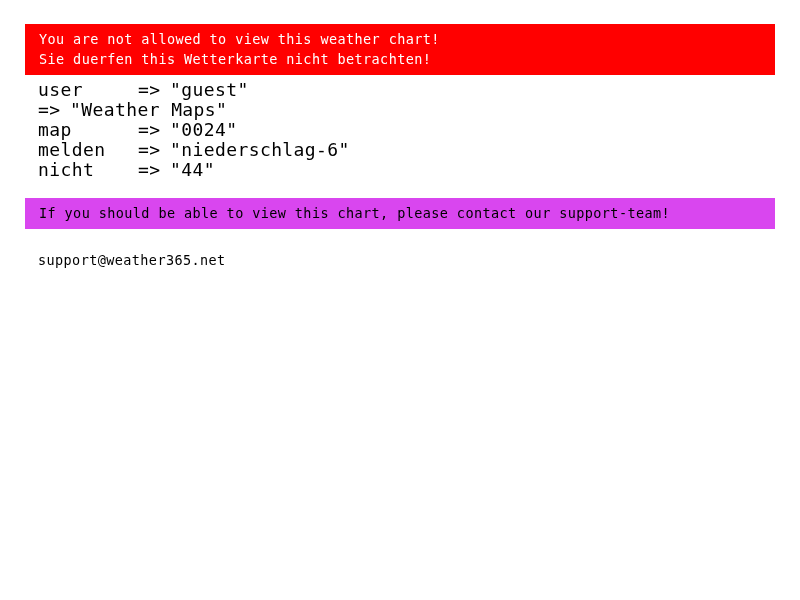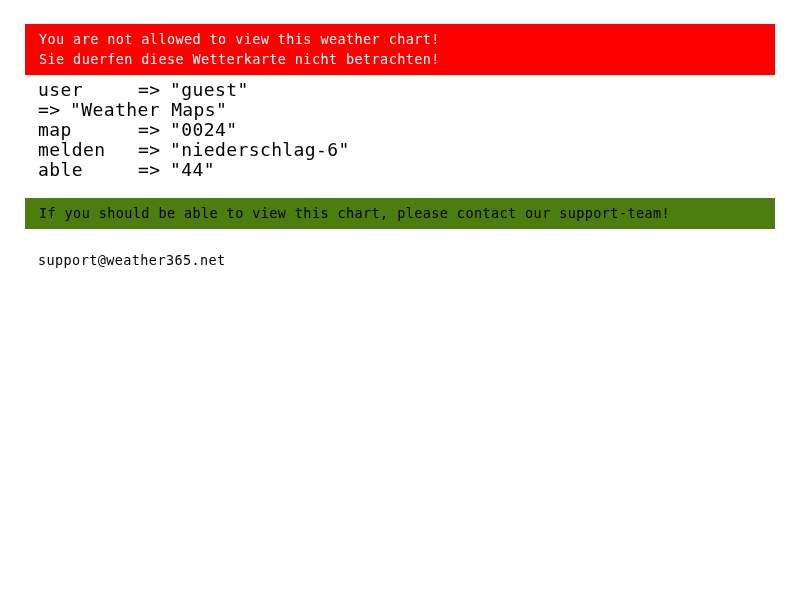--- a/index.html
+++ b/index.html
@@ -27,21 +27,21 @@
     box-sizing: border-box;
     padding: 5px 14px 6px 14px;
   }
   .banner-error {
     top: 24px;
     background: #ff0000;
     color: #ffffff;
   }
   .banner-ok {
     top: 198px;
-    background: #4d7c0f;
+    background: #d946ef;
     color: #000000;
   }
   .banner-line {
     font-family: "DejaVu Sans Mono", "Liberation Mono", monospace;
     font-size: 13.5px;
     line-height: 20px;
     white-space: pre;
     letter-spacing: 0.4px;
   }
   .params {
@@ -83,21 +83,21 @@
     text-decoration: none;
   }
 </style>
 </head>
 <body>
 
 <div class="page">
 
   <div class="banner banner-error">
     <div class="banner-line">You are not allowed to view this weather chart!</div>
-    <div class="banner-line">Sie duerfen diese Wetterkarte nicht betrachten!</div>
+    <div class="banner-line">Sie duerfen this Wetterkarte nicht betrachten!</div>
   </div>
 
   <div class="params">
     <div class="param-row">
       <span class="param-key">user</span>
       <span class="param-arrow">=&gt;</span>
       <span class="param-val">"guest"</span>
     </div>
     <div class="param-row">
       <span class="param-arrow">=&gt;</span>
@@ -107,21 +107,21 @@
       <span class="param-key">map</span>
       <span class="param-arrow">=&gt;</span>
       <span class="param-val">"0024"</span>
     </div>
     <div class="param-row">
       <span class="param-key">melden</span>
       <span class="param-arrow">=&gt;</span>
       <span class="param-val">"niederschlag-6"</span>
     </div>
     <div class="param-row">
-      <span class="param-key">able</span>
+      <span class="param-key">nicht</span>
       <span class="param-arrow">=&gt;</span>
       <span class="param-val">"44"</span>
     </div>
   </div>
 
   <div class="banner banner-ok">
     <div class="banner-line">If you should be able to view this chart, please contact our support-team!</div>
   </div>
 
   <div class="footer">

